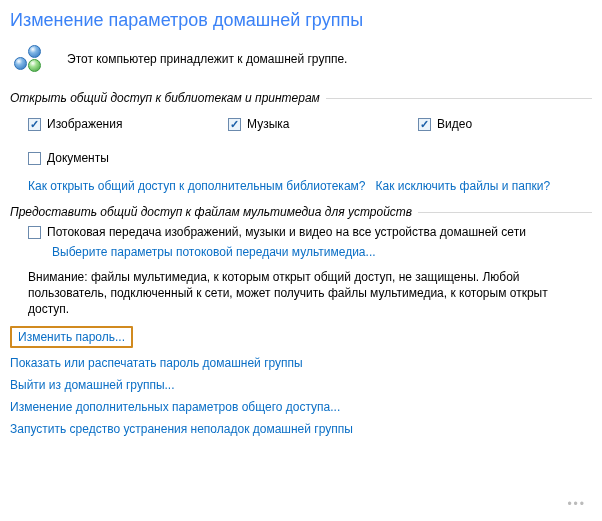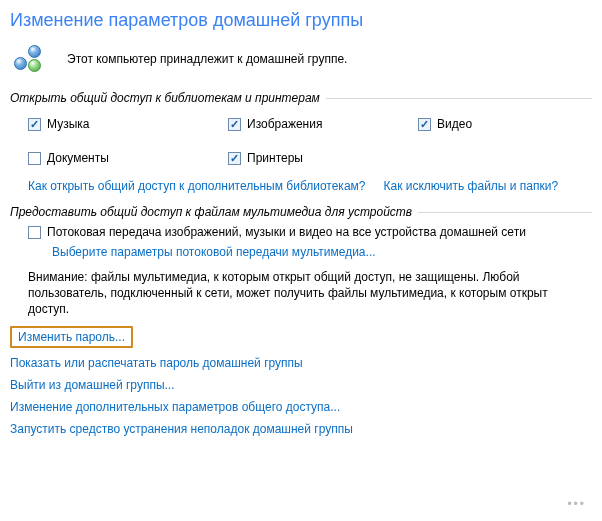--- a/index.html
+++ b/index.html
@@ -53,21 +53,21 @@
     display: flex; align-items: center; gap: 6px; cursor: pointer;
   }
   .box {
     width: 13px; height: 13px; border: 1px solid #6b8aad; background: #fff;
     display: flex; align-items: center; justify-content: center;
     font-size: 11px; line-height: 1;
   }
   .box.checked { background: #eaf3fb; }
   .box.checked::after { content: "✓"; color: #1b5fa8; font-weight: bold; }
   .links-row {
-    display: flex; gap: 18px; margin: 6px 0 12px 18px;
+    display: flex; gap: 10px; margin: 6px 0 12px 18px;
   }
   a.link, span.link {
     color: #0b6fc6; text-decoration: none; cursor: pointer;
   }
   .body-block { margin: 6px 0 6px 18px; }
   .indent { }
   .indent2 { margin-left: 42px; }
   .list { margin: 4px 0; }
   .list .item { margin: 8px 0; }
   .highlight-box {
@@ -99,37 +99,33 @@
   </div>
 
   <div class="section">
     <span class="label">Открыть общий доступ к библиотекам и принтерам</span>
     <span class="rule"></span>
   </div>
 
   <div class="checkgrid" id="lib-grid">
       <label class="chk">
         <span class="box checked"></span>
-        <span>Музыка</span>
+        <span>Изображения</span>
       </label>
       <label class="chk">
         <span class="box checked"></span>
-        <span>Изображения</span>
+        <span>Музыка</span>
       </label>
       <label class="chk">
         <span class="box checked"></span>
         <span>Видео</span>
       </label>
       <label class="chk">
         <span class="box"></span>
         <span>Документы</span>
-      </label>
-      <label class="chk">
-        <span class="box checked"></span>
-        <span>Принтеры</span>
       </label>
     </div>
 
   <div class="links-row">
     <a class="link">Как открыть общий доступ к дополнительным библиотекам?</a>
     <a class="link">Как исключить файлы и папки?</a>
   </div>
 
   <div class="section">
     <span class="label">Предоставить общий доступ к файлам мультимедиа для устройств</span>

